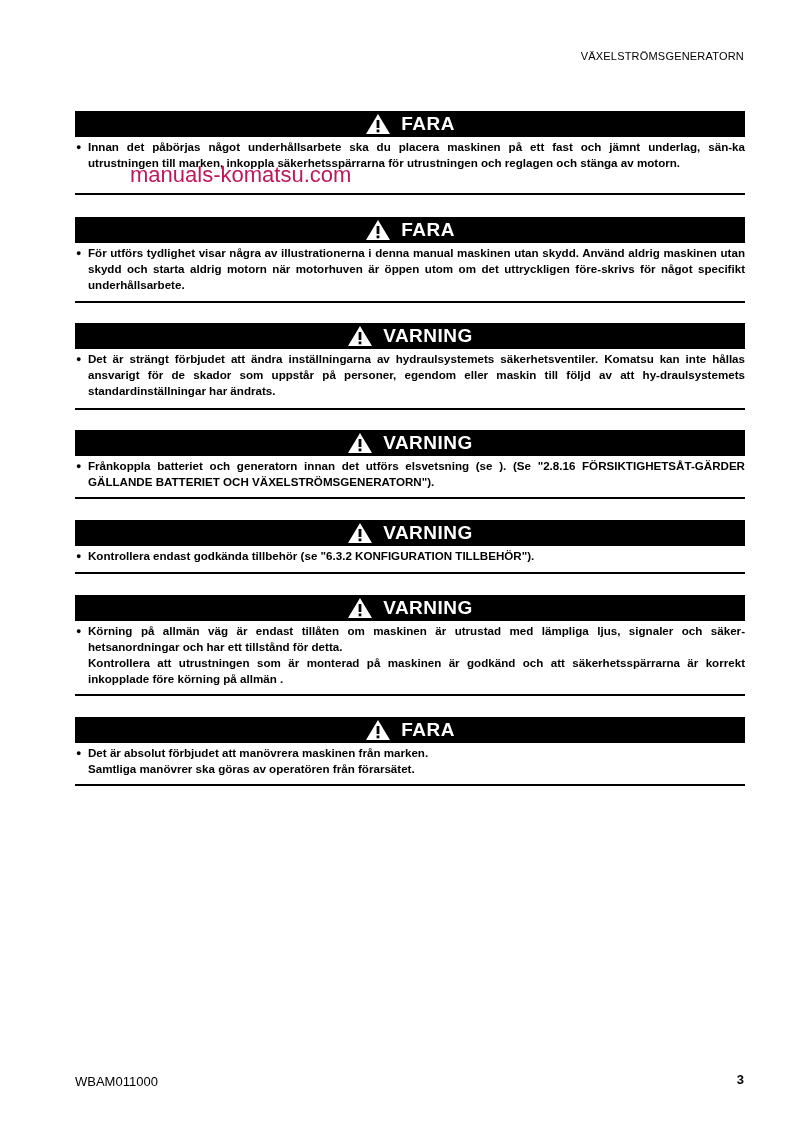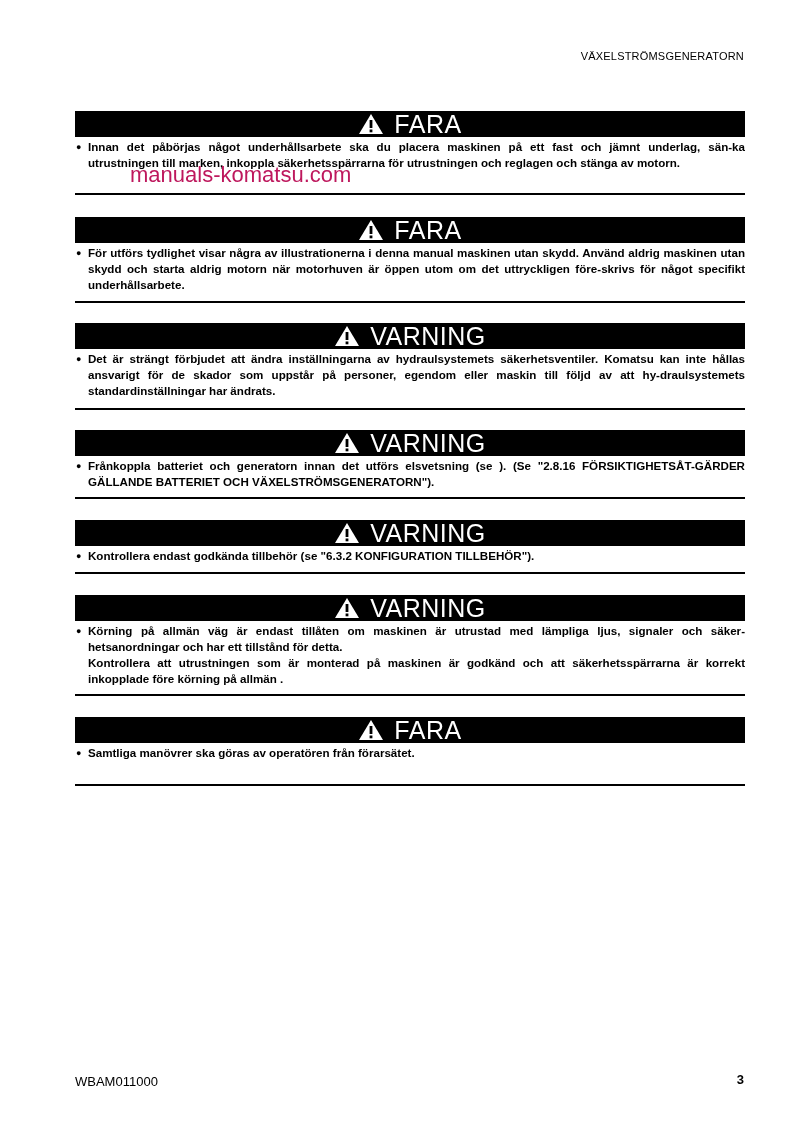--- a/index.html
+++ b/index.html
@@ -2,21 +2,21 @@
 <html><head>
   <meta charset="utf-8">
   <style>
     html, body { margin: 0; padding: 0; background: #ffffff; }
     body { width: 793px; height: 1123px; position: relative; overflow: hidden;
       font-family: "Liberation Sans", sans-serif; color: #000; }
     .running-head { position: absolute; top: 50px; right: 49px; font-size: 11px; letter-spacing: 0.2px; }
     .block { position: absolute; left: 75px; width: 670px; }
     .bar { height: 26px; background: #000; color: #fff; display: flex; align-items: center; justify-content: center; }
     .bar .icon { width: 26px; height: 22px; margin-right: 10px; display: inline-block; }
-    .bar .label { font-weight: normal; font-size: 25px; letter-spacing: 0.5px; }
+    .bar .label { font-weight: bold; font-size: 19px; letter-spacing: 0.5px; }
     .body { position: relative; padding: 2px 0 0 13px; font-size: 11.6px; line-height: 16px; font-weight: bold; text-align: justify; }
     .body .bullet { position: absolute; left: 1px; top: 2px; font-size: 9px; }
     .body p { margin: 0; }
     .rule { position: absolute; left: 0; width: 670px; height: 2px; background: #000; }
     .watermark { position: absolute; left: 130px; top: 162px; font-size: 22px; color: #be185d; font-weight: normal; }
     .footer-code { position: absolute; left: 75px; top: 1074px; font-size: 13px; text-align: center; }
     .page-number { position: absolute; right: 49px; top: 1072px; font-size: 13px; font-weight: bold; }
   </style>
 </head>
 <body>
@@ -119,20 +119,21 @@
       <div class="bar">
         <span class="icon"><svg viewBox="0 0 26 22" width="26" height="22">
             <polygon points="13,1 25,21 1,21" fill="#fff"></polygon>
             <rect x="11.6" y="7" width="2.8" height="8" fill="#000"></rect>
             <rect x="11.6" y="16.5" width="2.8" height="2.8" fill="#000"></rect>
           </svg></span>
         <span class="label">FARA</span>
       </div>
       <div class="body">
         <span class="bullet">●</span>
+        <p>Det är absolut förbjudet att manövrera maskinen från marken.</p>
         <p>Samtliga manövrer ska göras av operatören från förarsätet.</p>
       </div>
       <div class="rule" style="top:67px"></div>
     </div>
   </div>
 
 <div class="watermark">manuals-komatsu.com</div>
 
 <div class="footer-code">WBAM011000</div>
 <div class="page-number">3</div>

